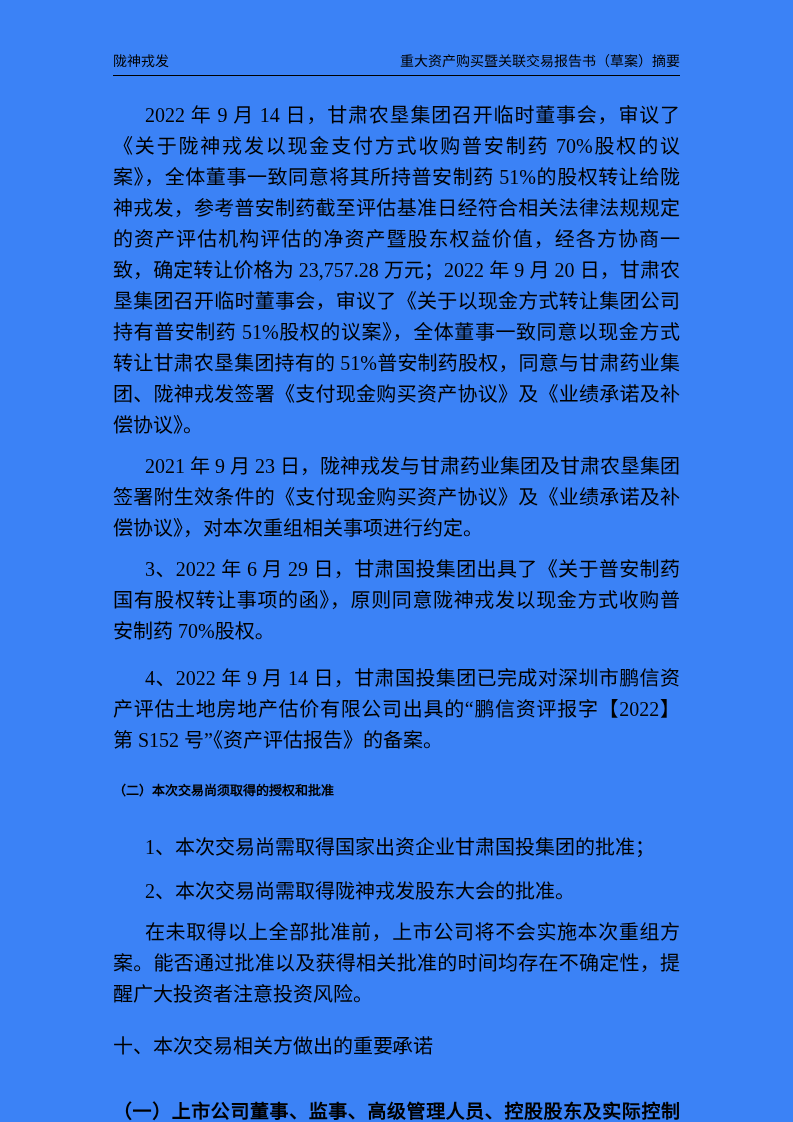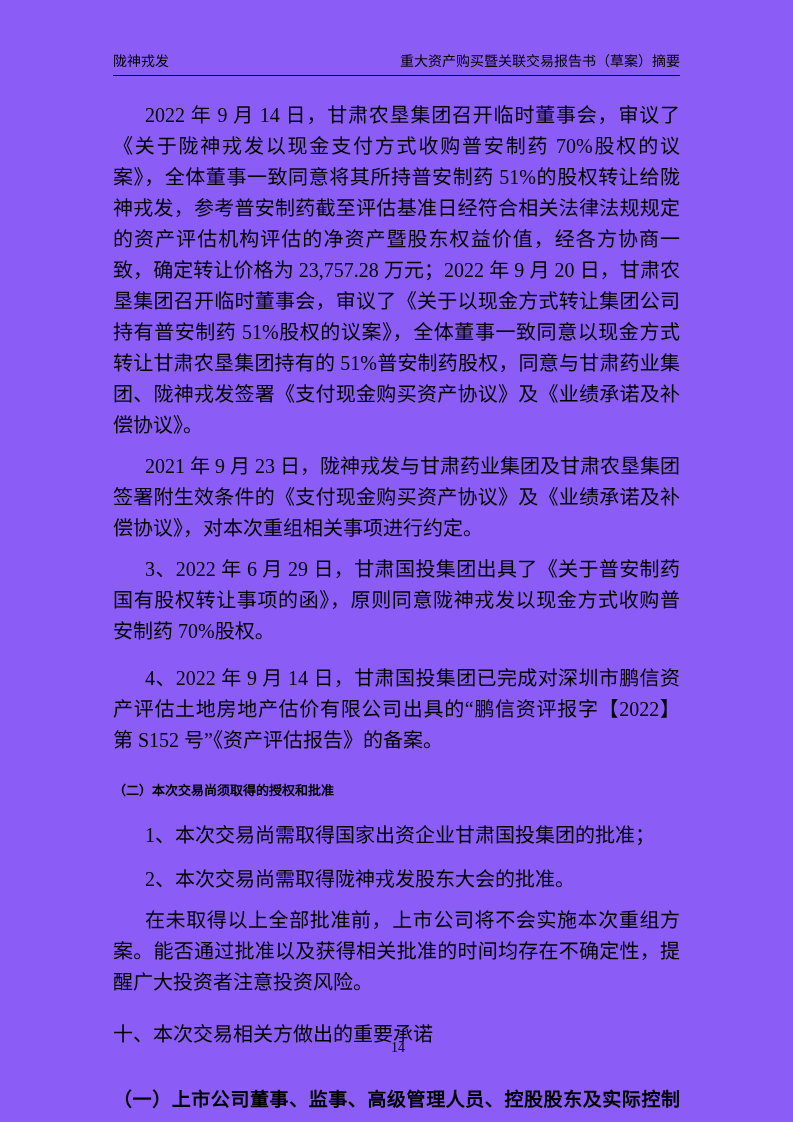--- a/index.html
+++ b/index.html
@@ -6,21 +6,21 @@
   html, body {
     margin: 0;
     padding: 0;
     background: #ffffff;
   }
   .page {
     position: relative;
     width: 793px;
     height: 1122px;
     margin: 0 auto;
-    background: #8b5cf6;
+    background: #3b82f6;
     color: #000000;
     box-sizing: border-box;
     padding: 52px 113px 0 113px;
     font-family: "Liberation Serif", "DejaVu Serif", serif;
     overflow: hidden;
   }
   .doc-header {
     display: flex;
     justify-content: space-between;
     align-items: flex-end;
@@ -34,21 +34,21 @@
 
   .para {
     font-size: 20px;
     line-height: 31px;
     text-align: justify;
     text-indent: 32px;
     margin: 10px 0 0 0;
     word-break: break-all;
   }
   .para.first { margin-top: 24px; }
-  .para.item-1 { margin-top: 16px; }
+  .para.item-1 { margin-top: 28px; }
   .para.item-2 { margin-top: 13px; }
   .para.num-3 { margin-top: 10px; }
   .para.num-4 { margin-top: 16px; }
 
   .heading-sub {
     font-family: "Liberation Sans", "DejaVu Sans", sans-serif;
     font-weight: bold;
     font-size: 13px;
     line-height: 26px;
     margin: 22px 0 0 0;

